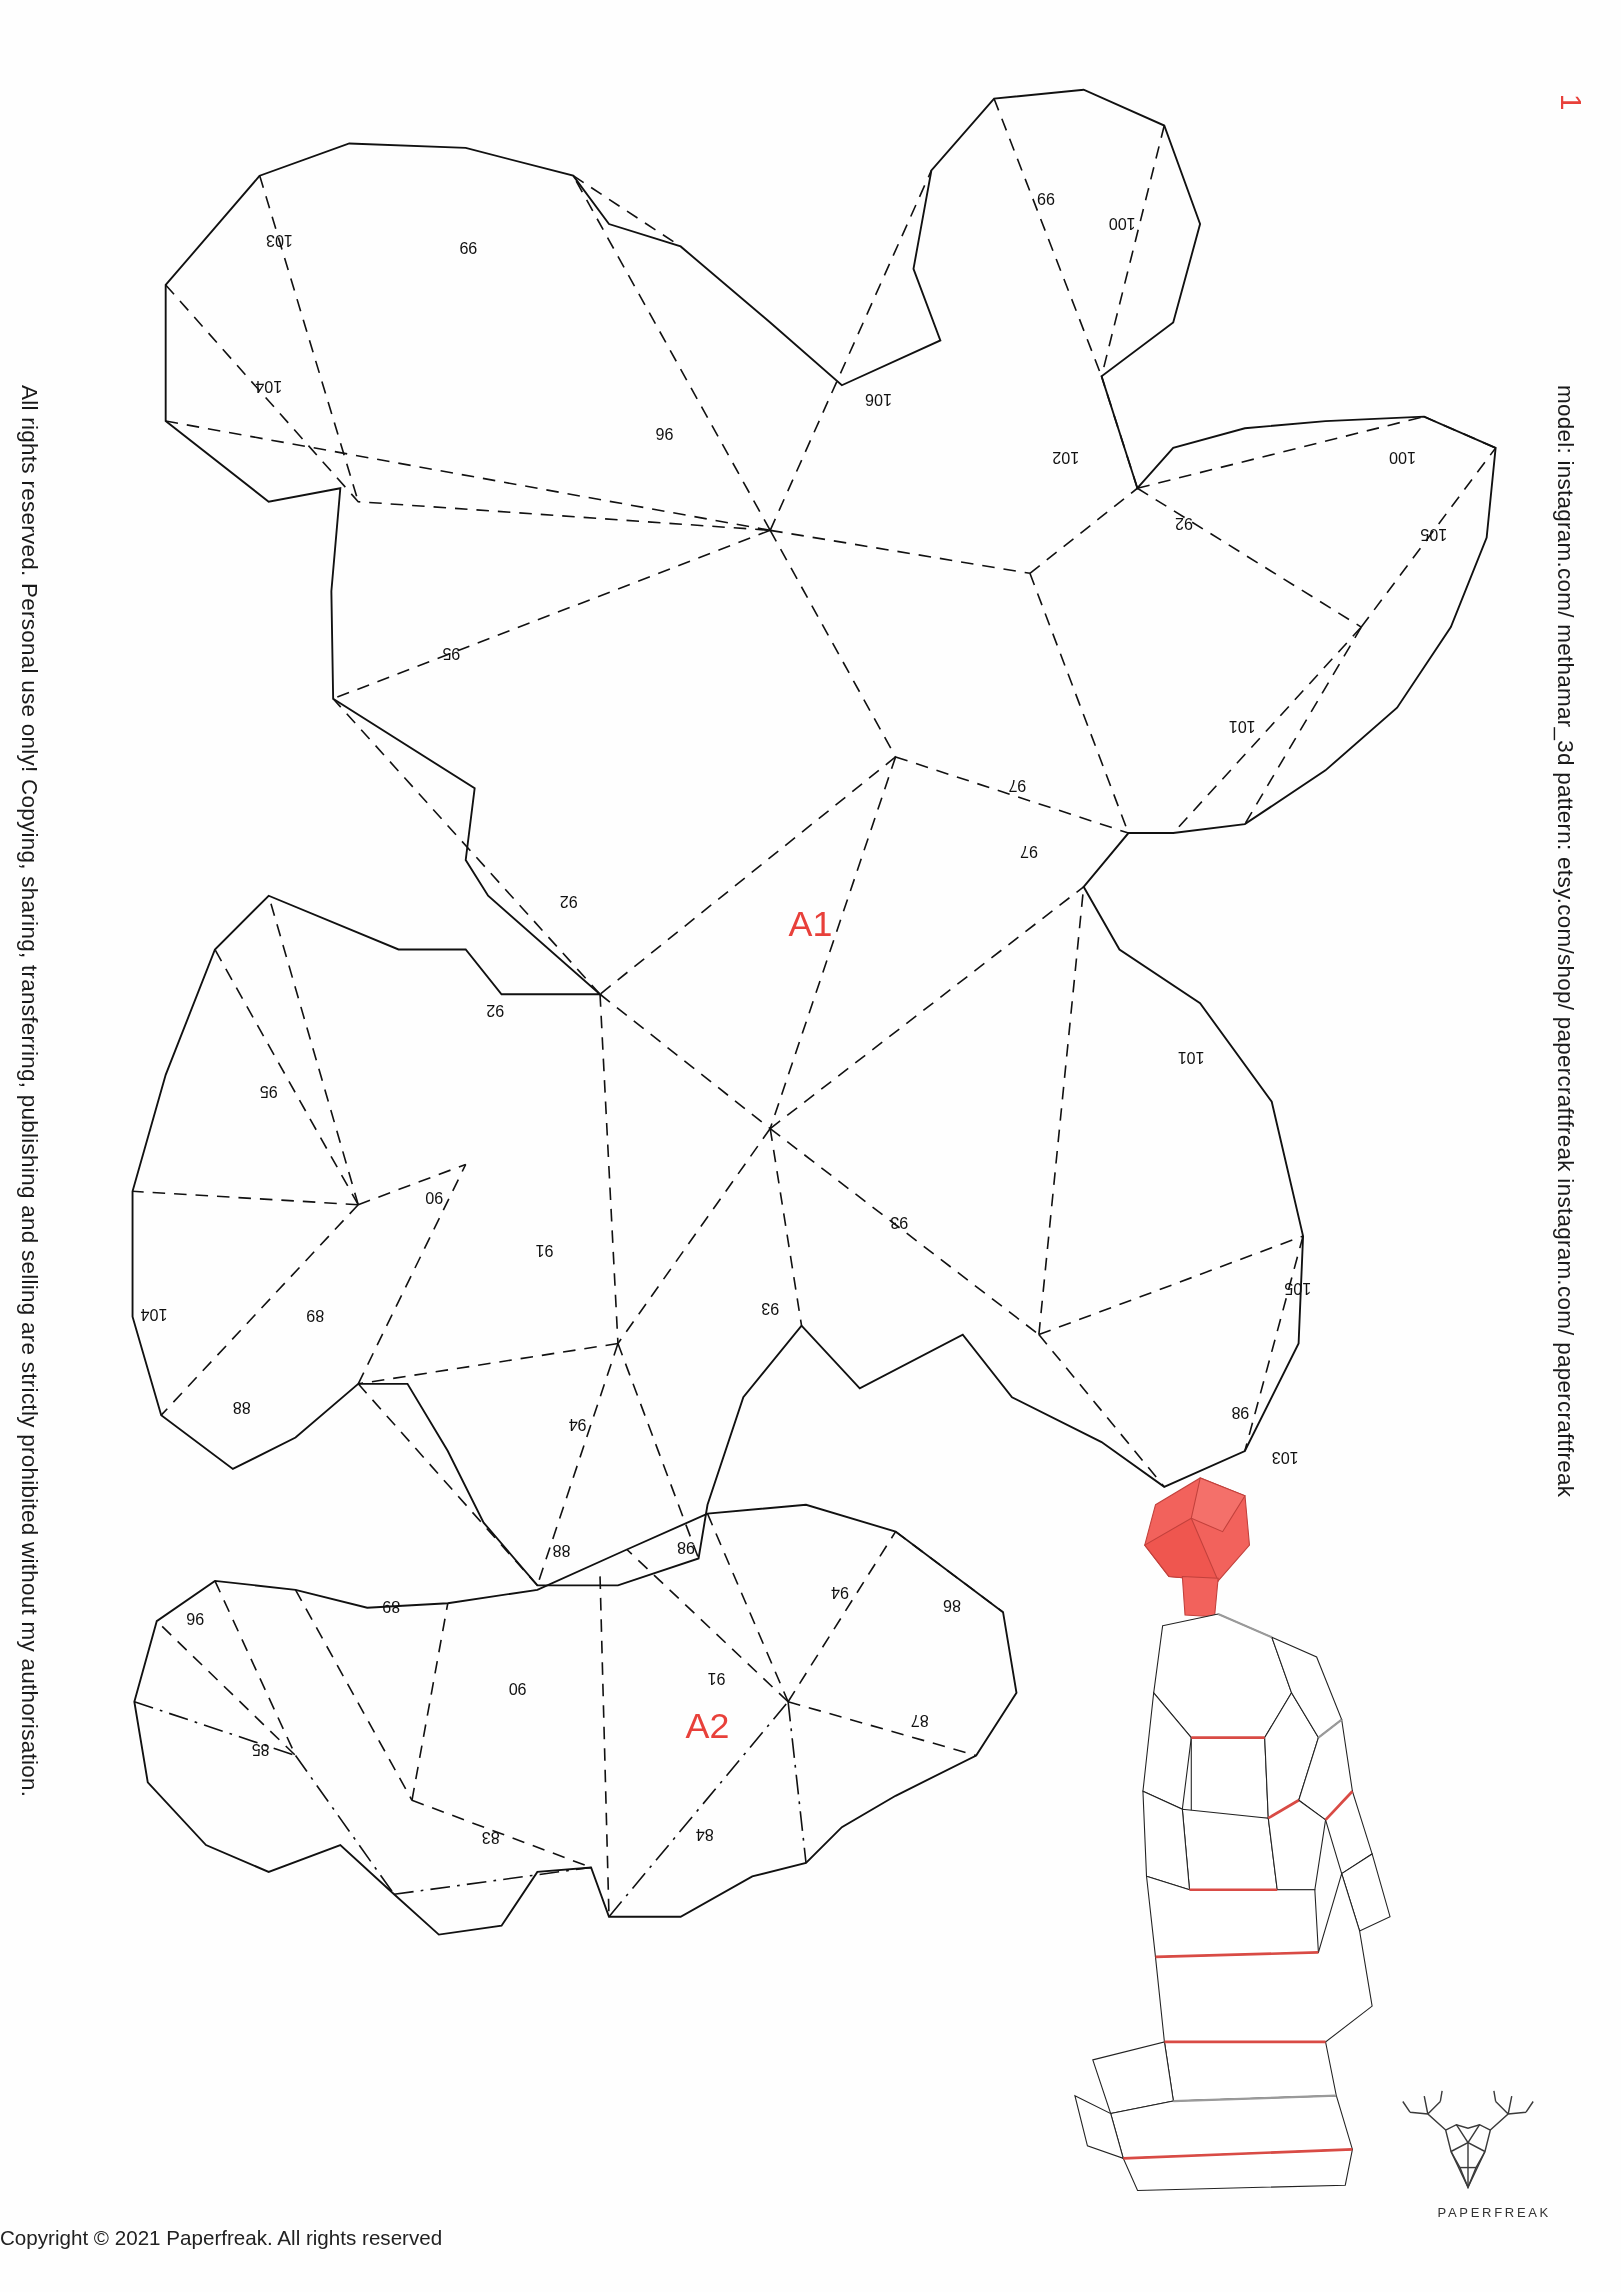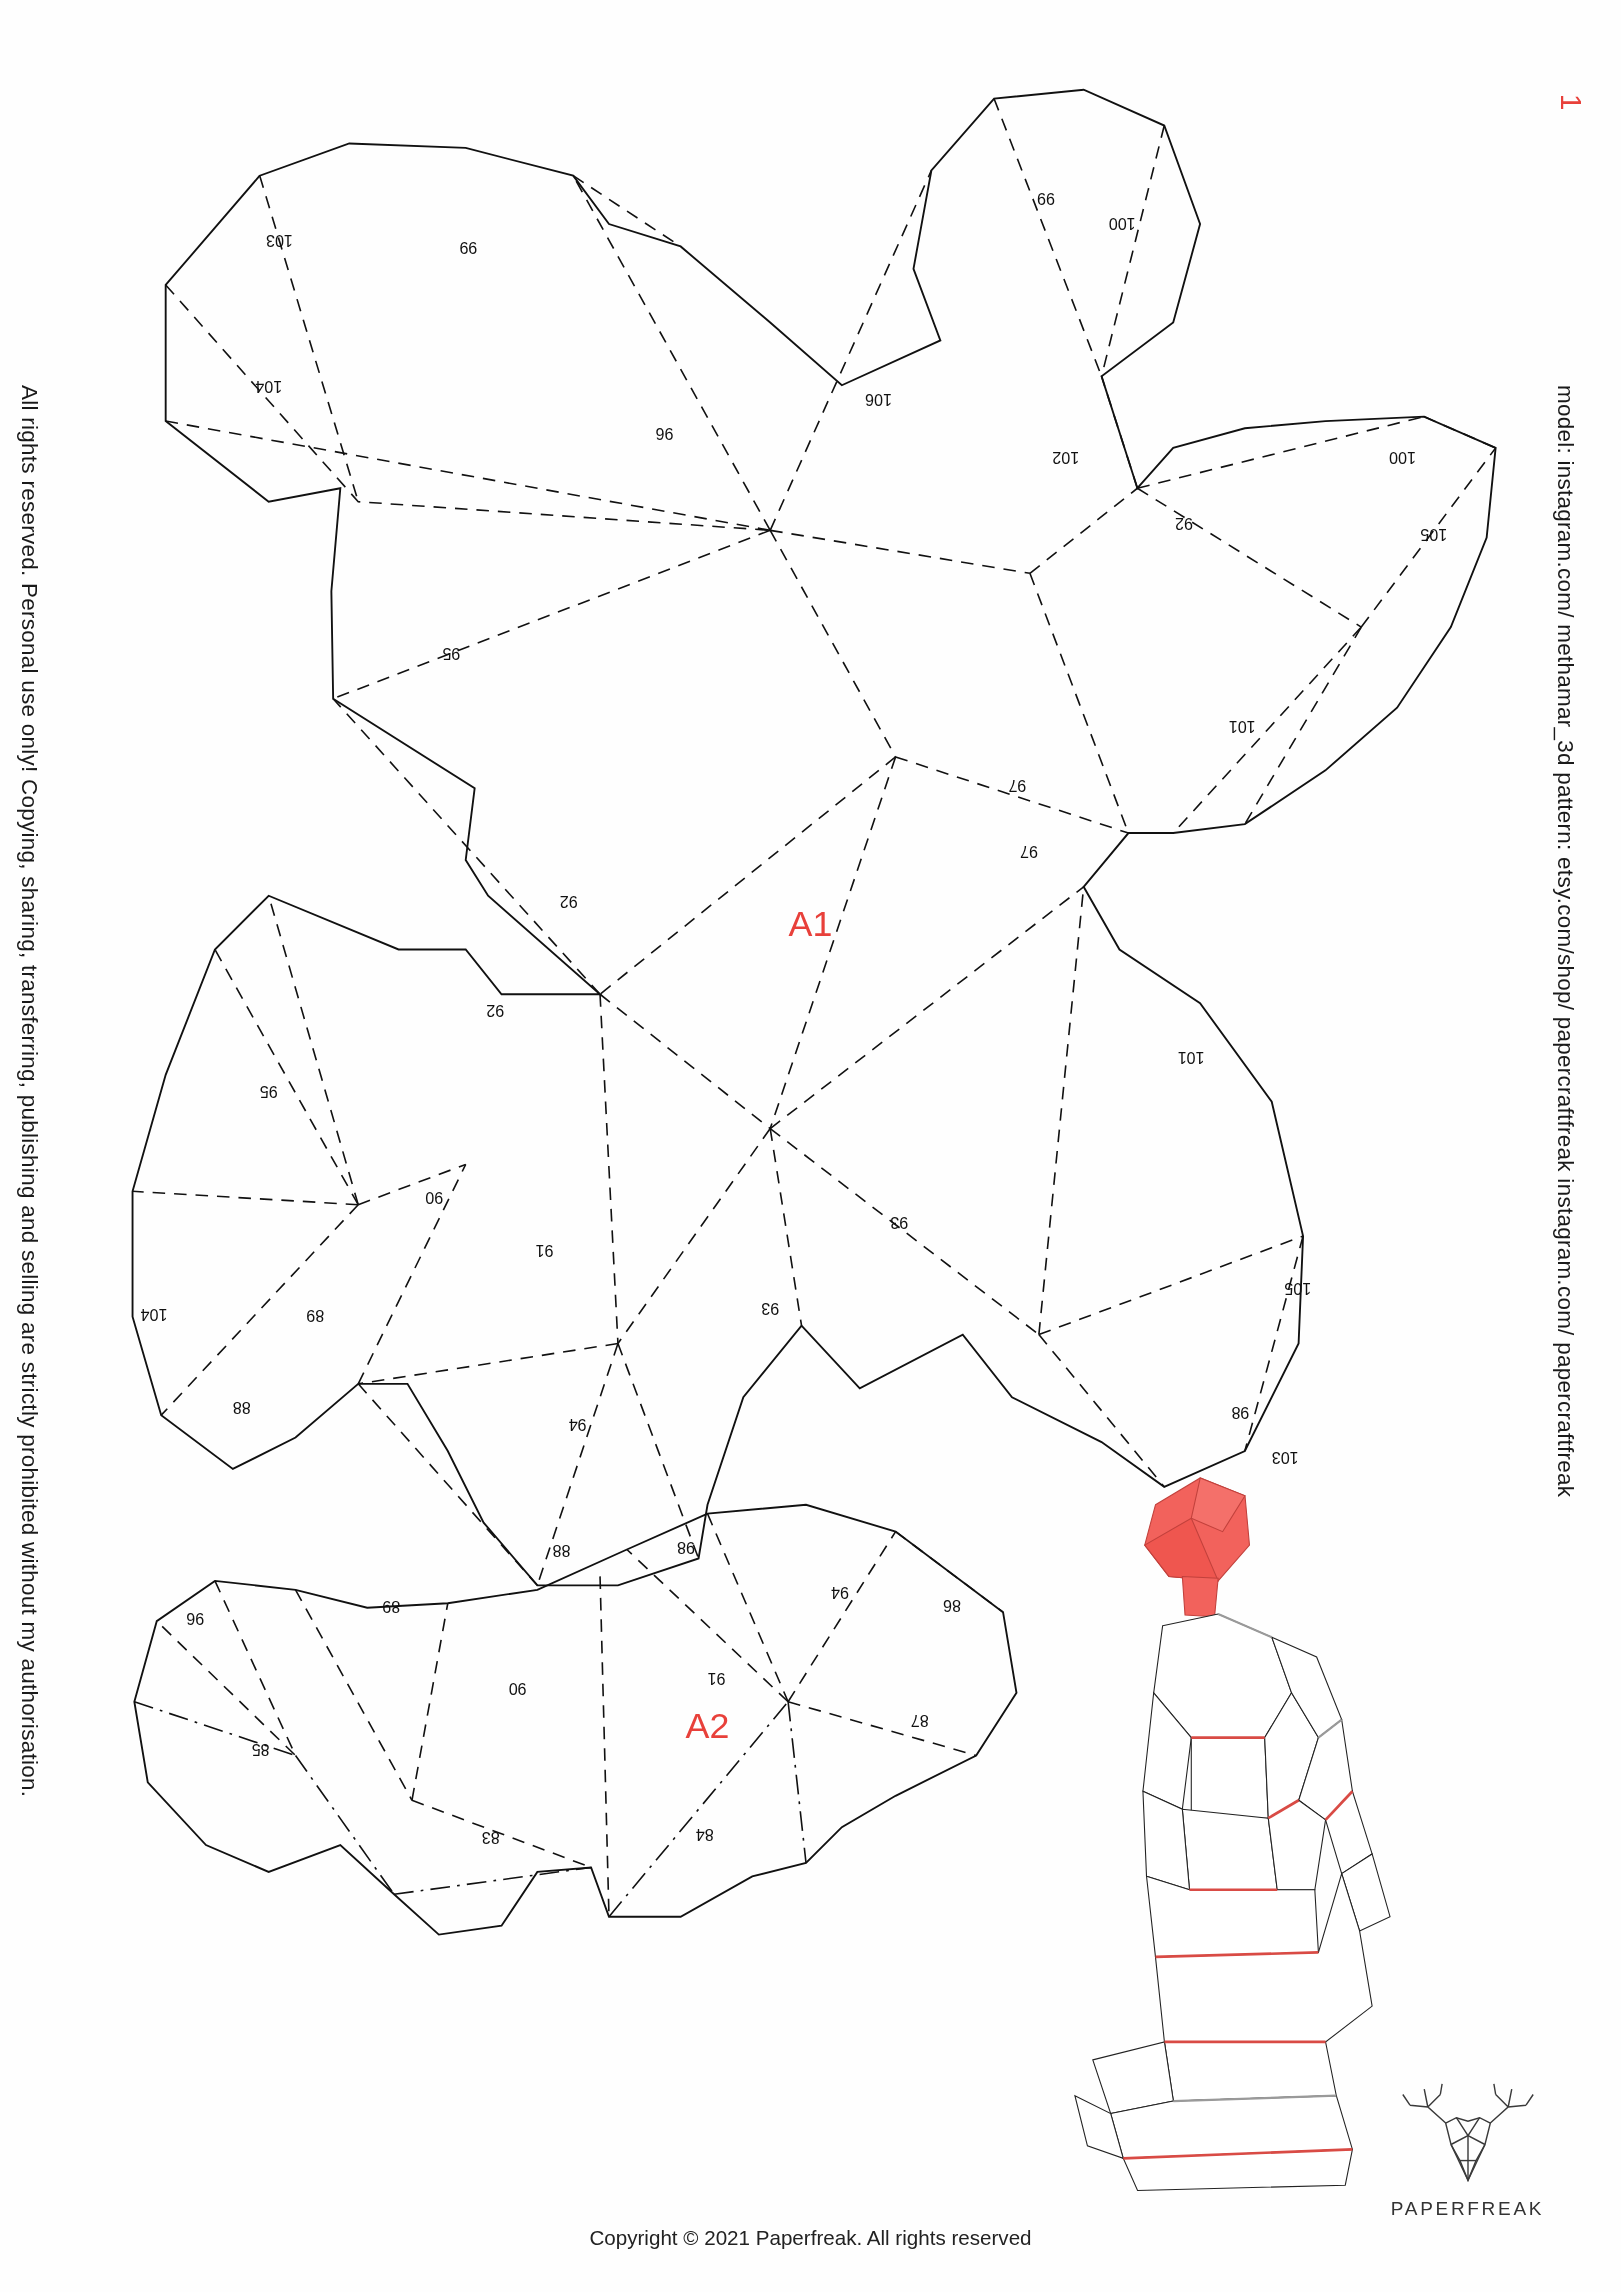--- a/index.html
+++ b/index.html
@@ -54,21 +54,21 @@
     transform: rotate(90deg);
     transform-origin: center;
   }
 
   
   #copyright {
     position: absolute;
     left: 0;
     right: 0;
     bottom: 43px;
-    text-align: center;
+    text-align: left;
     font-size: 20.6px;
     color: #222;
   }
 
   
   #pattern-svg {
     position: absolute;
     left: 0;
     top: 0;
     width: 1621px;
@@ -102,24 +102,25 @@
 
   
   #logo-block {
     position: absolute;
     right: 70px;
     bottom: 73px;
     width: 167px;
     text-align: center;
   }
   #logo-block .logo-name {
-    font-size: 19px;
+    font-size: 13px;
     letter-spacing: 2.7px;
     color: #333;
     margin-top: 13px;
+    text-align: right;
   }
 </style>
 </head>
 <body>
 
 <div class="page">
 
   <svg id="pattern-svg" viewBox="0 0 1810 2560">
 
     <g>

